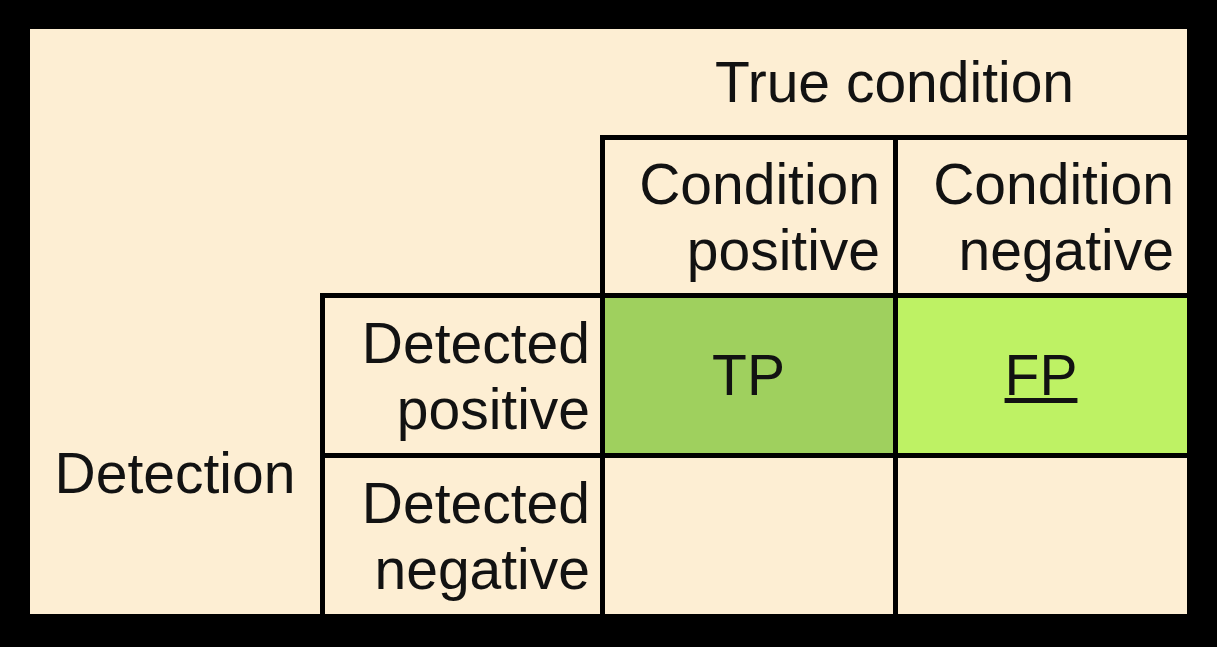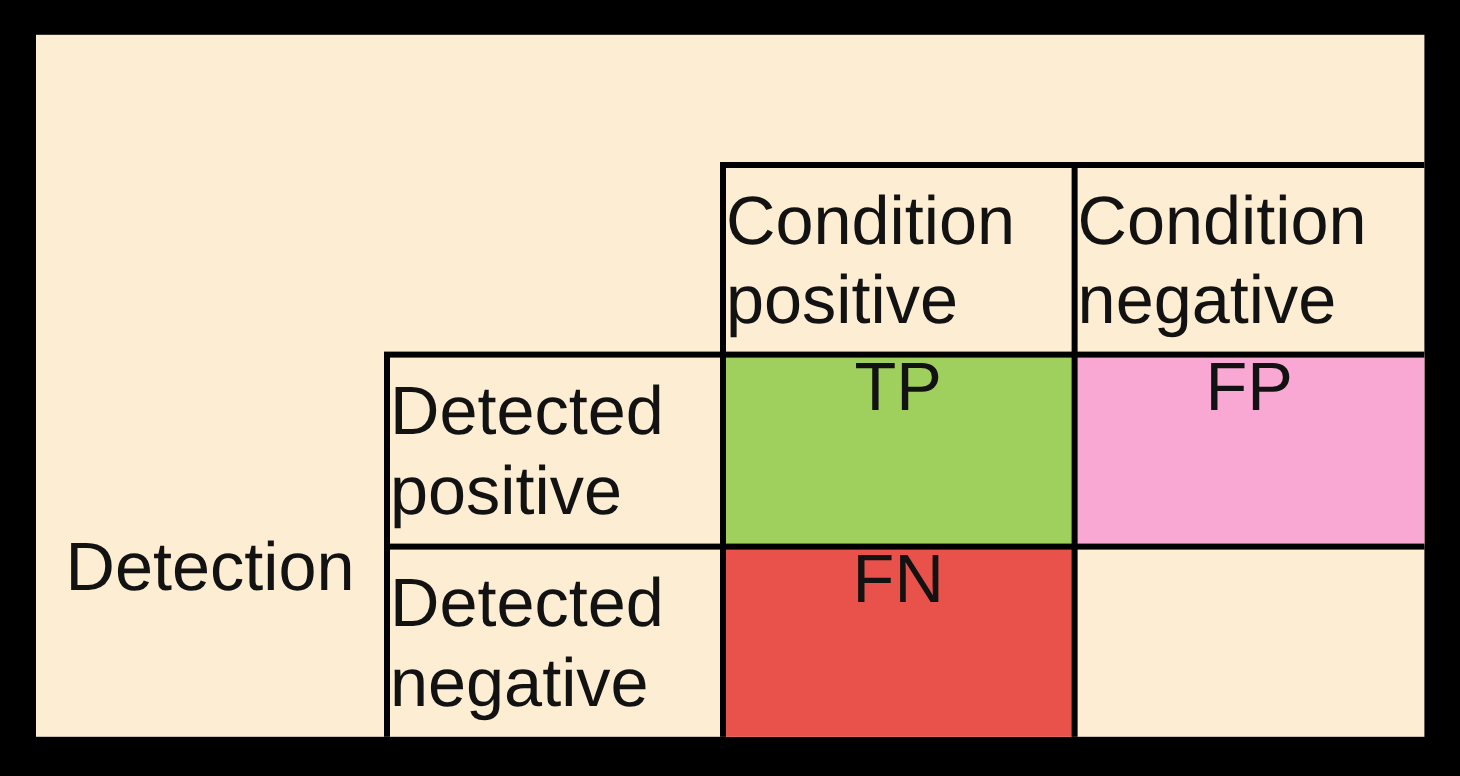--- a/index.html
+++ b/index.html
@@ -13,21 +13,21 @@
     color: #121212;
   }
   #paper {
     position: absolute;
     left: 30px; top: 29px;
     width: 1157px; height: 585px;
   }
   .cell {
     position: absolute;
     display: flex;
-    align-items: flex-start;
+    align-items: center;
     justify-content: center;
   }
   .cell span {
     font-size: 57px;
     line-height: 57px;
   }
   #cell-tp { left: 602px; top: 295px; width: 293px; height: 160px; }
   #cell-fp { left: 895px; top: 295px; width: 292px; height: 160px; }
   #cell-fn { left: 602px; top: 455px; width: 293px; height: 159px; }
   #cell-tn { left: 895px; top: 455px; width: 292px; height: 159px; }
@@ -49,55 +49,53 @@
   }
   #detection-label {
     left: 30px; top: 313px; width: 290px; height: 319px;
     display: flex; align-items: center; justify-content: center;
     font-size: 57px;
   }
   .hdr2 {
     display: flex;
     flex-direction: column;
     justify-content: center;
-    text-align: left;
+    text-align: right;
     font-size: 57px;
     line-height: 66px;
     box-sizing: border-box;
     padding-right: 13px;
   }
   #col-header-positive { left: 605px; top: 140px; width: 288px; height: 153px; }
   #col-header-negative { left: 898px; top: 140px; width: 289px; height: 153px; }
   #row-header-positive { left: 325px; top: 298px; width: 275px; height: 155px; padding-right: 10px; }
   #row-header-negative { left: 325px; top: 458px; width: 275px; height: 156px; padding-right: 10px; }
 </style>
 </head>
 <body>
 
 <div id="canvas" style="background: rgb(0, 0, 0);">
 
   <div id="paper" style="background: rgb(253, 238, 211);"></div>
 
   <div class="cell" id="cell-tp" style="background: rgb(159, 208, 94);">
     <span>TP</span>
   </div>
-  <div class="cell" id="cell-fp" style="background: #f9a8d4;">
+  <div class="cell" id="cell-fp" style="background: #bef264; text-decoration: underline;">
     <span>FP</span>
-  </div>
-  <div class="cell" id="cell-fn" style="background: rgb(233, 82, 75);">
-    <span>FN</span>
   </div>
 
   <div class="gridline" id="v-line-1" style="background: rgb(0, 0, 0);"></div>
   <div class="gridline" id="v-line-2" style="background: rgb(0, 0, 0);"></div>
   <div class="gridline" id="v-line-3" style="background: rgb(0, 0, 0);"></div>
   <div class="gridline" id="h-line-1" style="background: rgb(0, 0, 0);"></div>
   <div class="gridline" id="h-line-2" style="background: rgb(0, 0, 0);"></div>
   <div class="gridline" id="h-line-3" style="background: rgb(0, 0, 0);"></div>
 
+  <div class="label" id="true-condition-label">True condition</div>
   <div class="label" id="detection-label">Detection</div>
 
   <div class="label hdr2" id="col-header-positive">
     <div>Condition</div>
     <div>positive</div>
   </div>
   <div class="label hdr2" id="col-header-negative">
     <div>Condition</div>
     <div>negative</div>
   </div>

